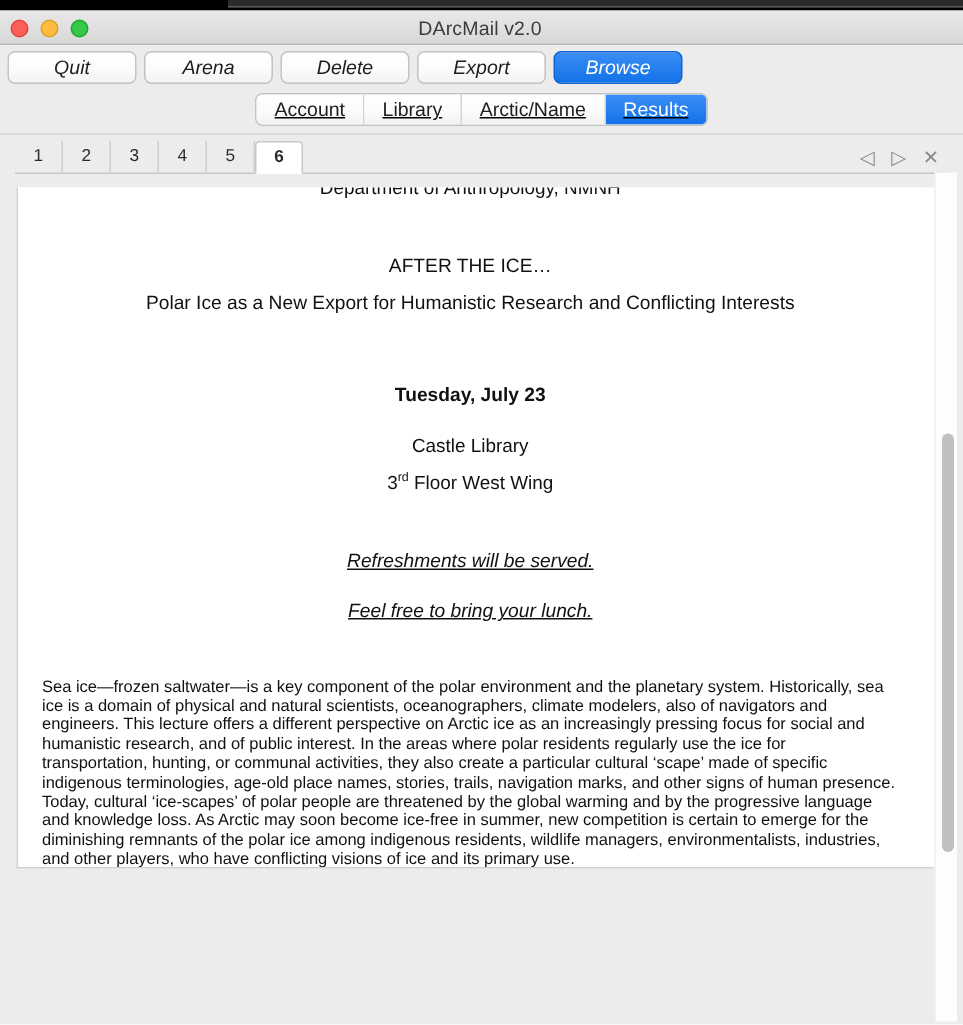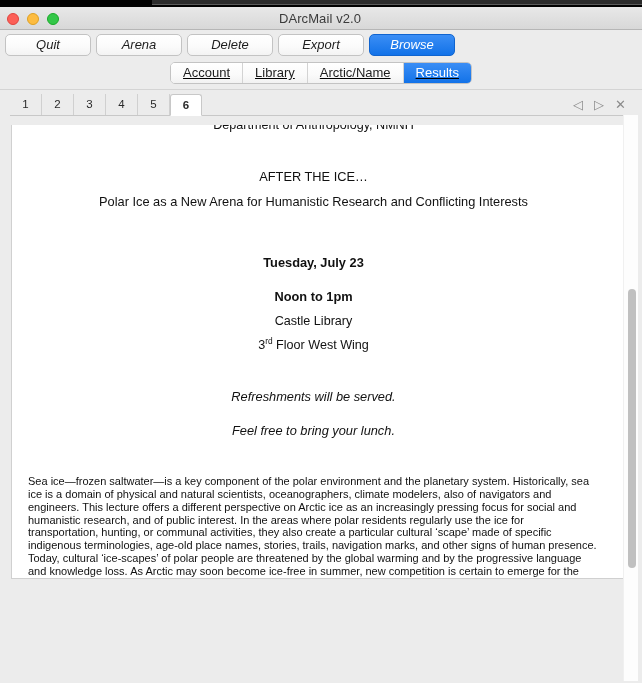--- a/index.html
+++ b/index.html
@@ -221,21 +221,21 @@
     line-height: 1.05;
     margin: 0;
   }
   .affil   { font-size: 12.6px; margin: 0 0 0 0; }
   .gap-lg  { height: 38px; }
   .gap-md  { height: 20px; }
   .gap-sm  { height: 11px; }
   .title-main { font-size: 12.8px; }
   .subtitle   { font-size: 12.8px; }
   .bold { font-weight: bold; font-size: 12.8px; margin-top: 10px; }
-  .ital { font-style: italic; font-size: 12.8px; }
+  .ital { font-style: italic; font-size: 12.8px; text-decoration: underline; }
   sup { font-size: 0.66em; vertical-align: super; line-height: 0; }
 
   .body-para {
     font-size: 11px;
     line-height: 1.165;
     color: #111111;
     text-align: left;
     margin: 0;
     padding: 0 10px 0 8px;
   }
@@ -320,27 +320,26 @@
 
     <div class="docview">
       <div class="docpaper">
 
         <div class="ctr dline affil">Department of Anthropology, NMNH</div>
 
         <div class="gap-lg"></div>
 
         <div class="ctr dline title-main">AFTER THE ICE…</div>
         <div class="gap-sm"></div>
-        <div class="ctr dline subtitle">Polar Ice as a New Arena for Humanistic Research and Conflicting Interests</div>
+        <div class="ctr dline subtitle">Polar Ice as a New Export for Humanistic Research and Conflicting Interests</div>
 
         <div class="gap-lg"></div>
 
         <div class="ctr dline bold">Tuesday, July 23</div>
         <div class="gap-sm"></div>
-        <div class="ctr dline bold">Noon to 1pm</div>
         <div class="gap-sm"></div>
         <div class="ctr dline">Castle Library</div>
         <div class="gap-sm"></div>
         <div class="ctr dline"><span>3</span><sup>rd</sup><span> Floor West Wing</span></div>
 
         <div class="gap-lg"></div>
 
         <div class="ctr dline ital">Refreshments will be served.</div>
         <div class="gap-md"></div>
         <div class="ctr dline ital">Feel free to bring your lunch.</div>

